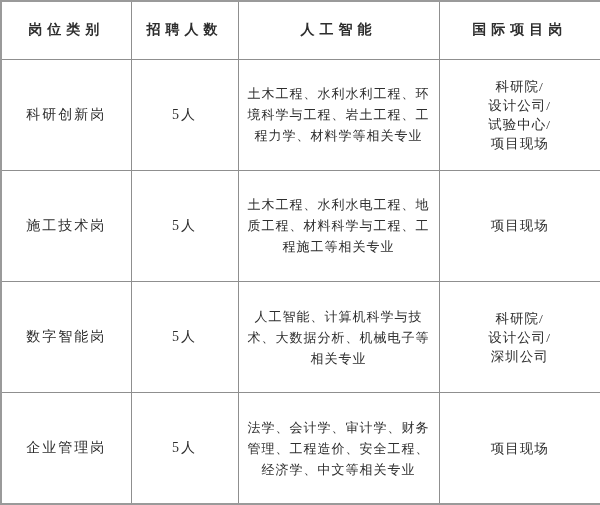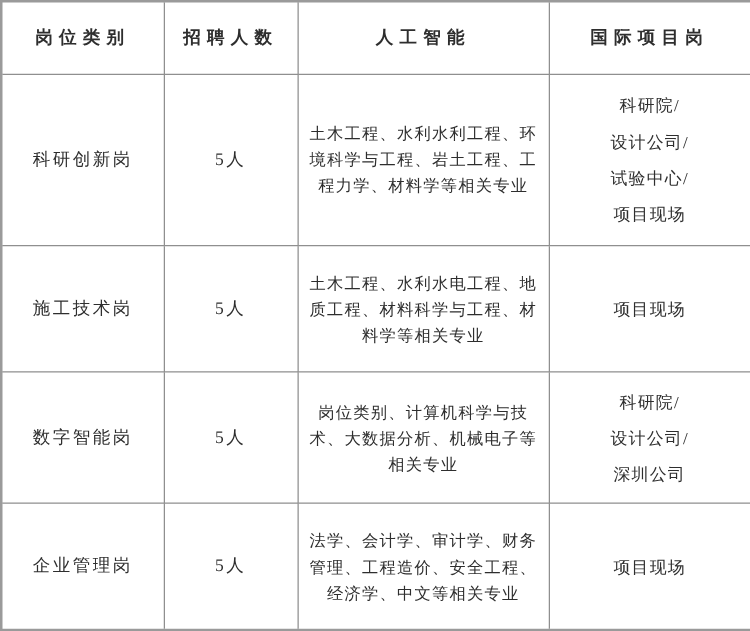--- a/index.html
+++ b/index.html
@@ -48,21 +48,21 @@
   }
   td.cell-majors {
     font-size: 13px;
     letter-spacing: 1px;
     line-height: 21px;
     padding: 4px 8px;
   }
   td.cell-location {
     font-size: 13.5px;
     letter-spacing: 1px;
-    line-height: 29px;
+    line-height: 19px;
     white-space: pre-line;
   }
 </style>
 </head>
 <body>
 
 <table class="recruit">
   <colgroup>
     <col style="width:130px">
     <col style="width:107px">
@@ -83,27 +83,27 @@
       <td class="cell-headcount">5人</td>
       <td class="cell-majors">土木工程、水利水利工程、环境科学与工程、岩土工程、工程力学、材料学等相关专业</td>
       <td class="cell-location">科研院/
 设计公司/
 试验中心/
 项目现场</td>
     </tr>
     <tr class="data-row">
       <td class="cell-category">施工技术岗</td>
       <td class="cell-headcount">5人</td>
-      <td class="cell-majors">土木工程、水利水电工程、地质工程、材料科学与工程、材料学等相关专业</td>
+      <td class="cell-majors">土木工程、水利水电工程、地质工程、材料科学与工程、工程施工等相关专业</td>
       <td class="cell-location">项目现场</td>
     </tr>
     <tr class="data-row">
       <td class="cell-category">数字智能岗</td>
       <td class="cell-headcount">5人</td>
-      <td class="cell-majors">岗位类别、计算机科学与技术、大数据分析、机械电子等相关专业</td>
+      <td class="cell-majors">人工智能、计算机科学与技术、大数据分析、机械电子等相关专业</td>
       <td class="cell-location">科研院/
 设计公司/
 深圳公司</td>
     </tr>
     <tr class="data-row">
       <td class="cell-category">企业管理岗</td>
       <td class="cell-headcount">5人</td>
       <td class="cell-majors">法学、会计学、审计学、财务管理、工程造价、安全工程、经济学、中文等相关专业</td>
       <td class="cell-location">项目现场</td>
     </tr>

